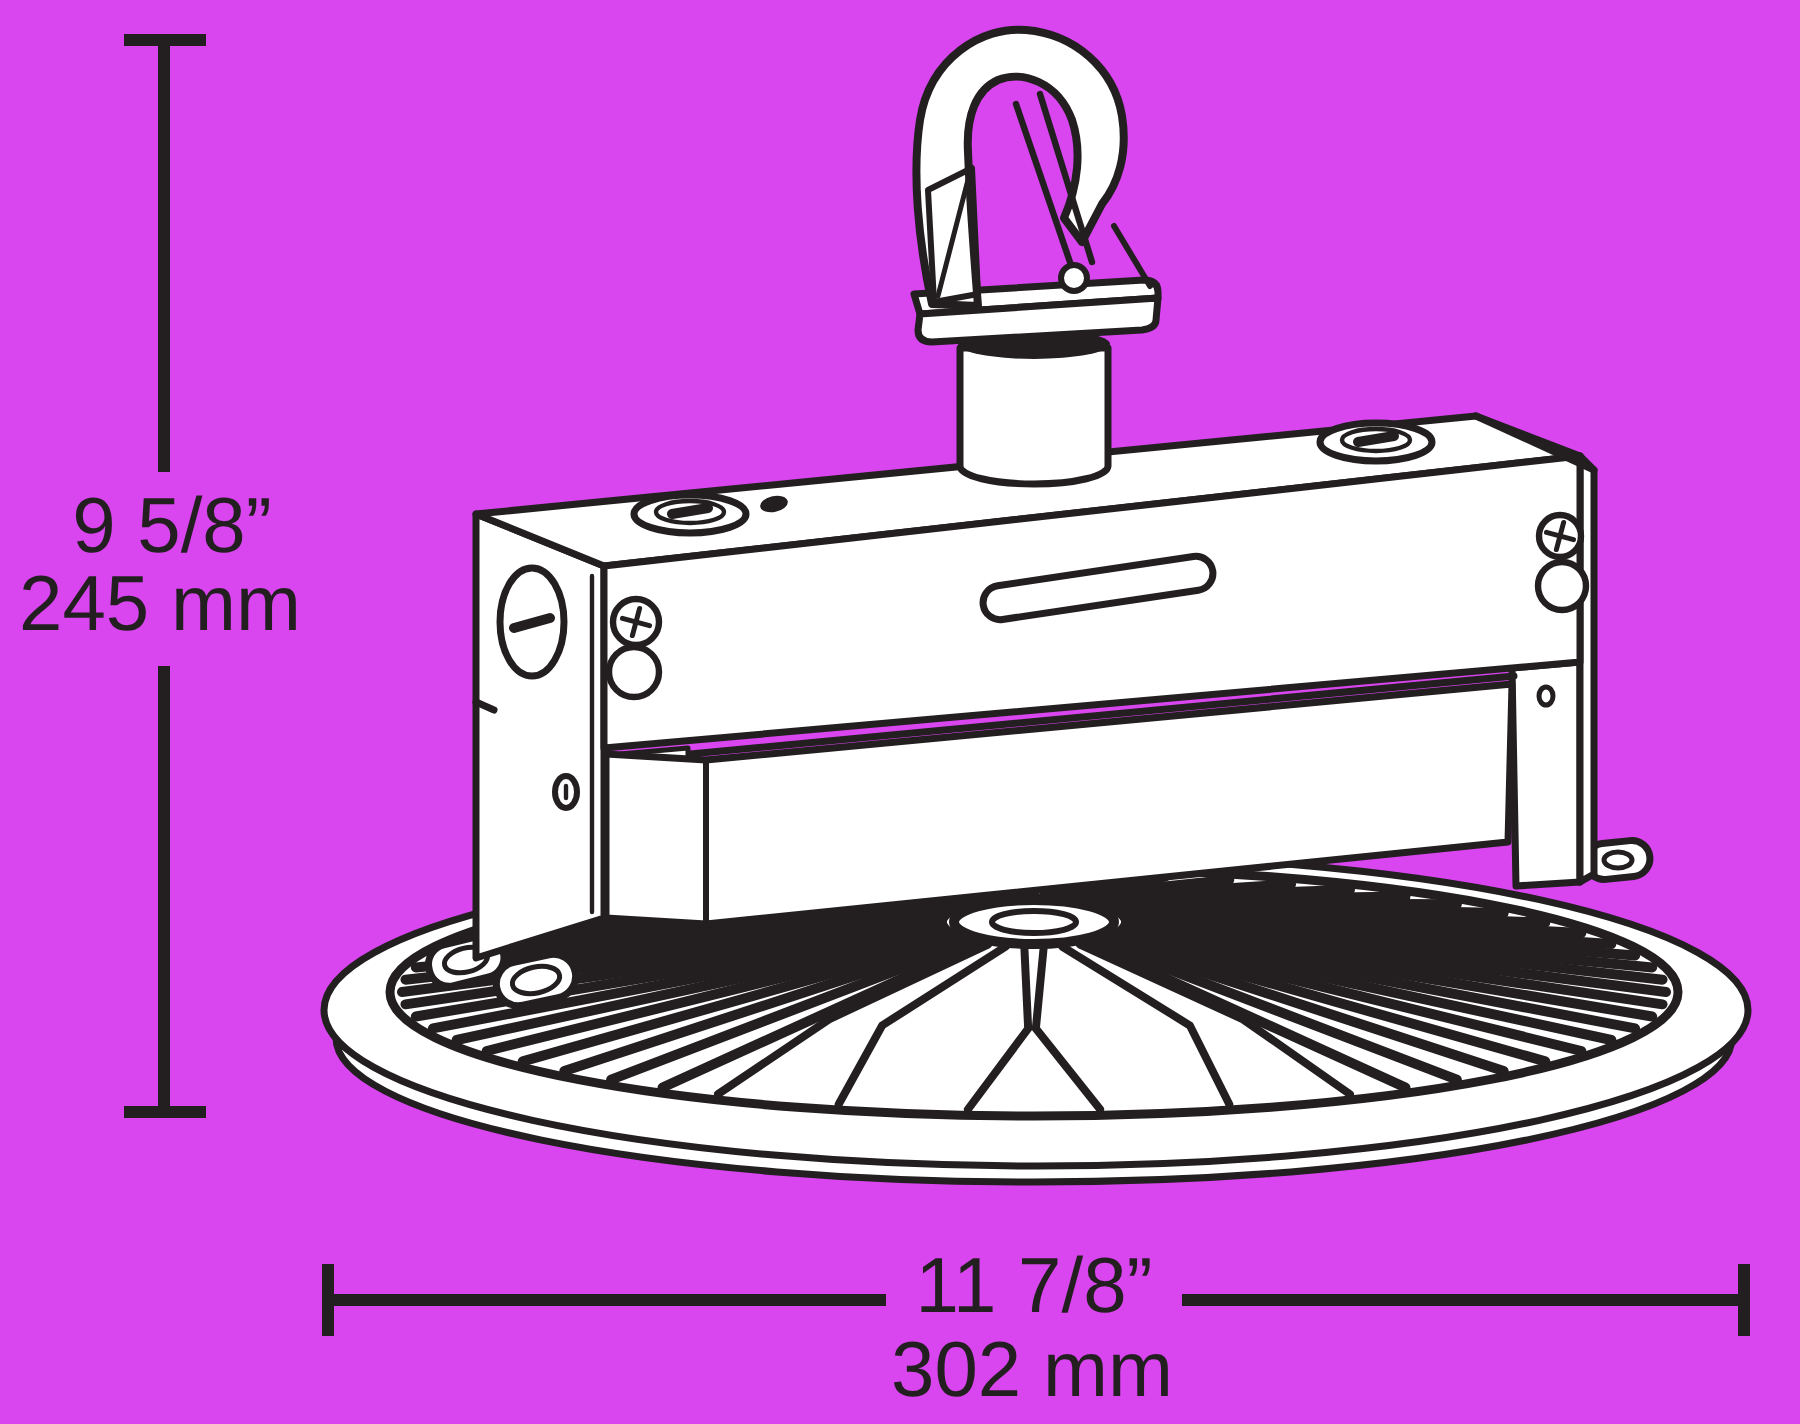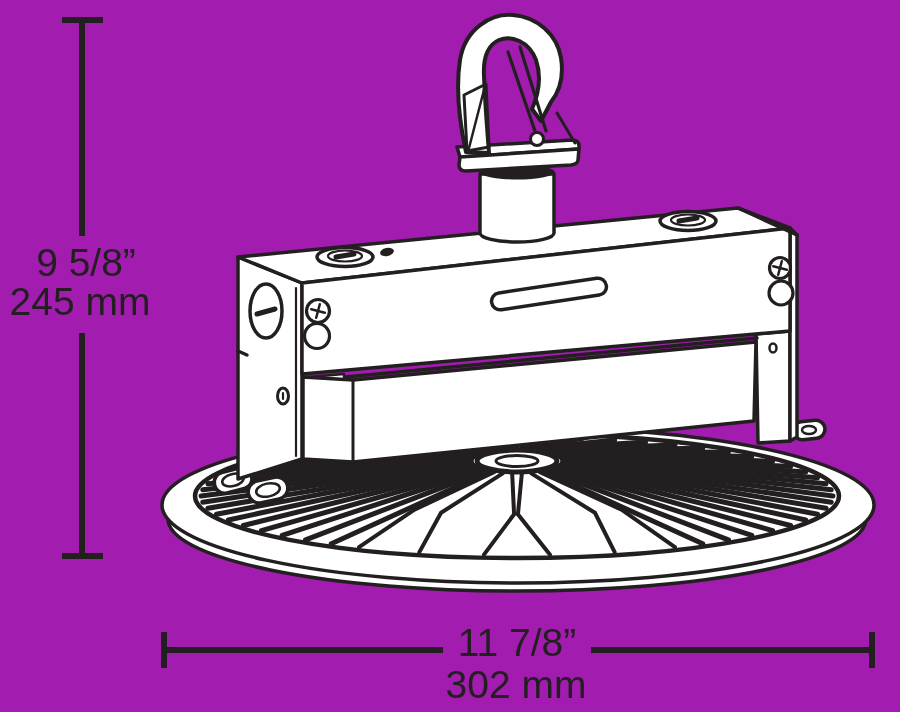--- a/index.html
+++ b/index.html
@@ -1,16 +1,16 @@
 <!DOCTYPE html>
 <html><head>
 <meta charset="utf-8">
 <style>
   html,body{margin:0;padding:0;background:#ffffff;}
-  .page{position:relative;width:900px;height:712px;background:#a21caf;overflow:hidden;}
+  .page{position:relative;width:900px;height:712px;background:#d946ef;overflow:hidden;}
   svg{display:block;}
   svg text{font-family:"Liberation Sans","DejaVu Sans",sans-serif;font-size:39px;fill:#231f20;}
   .ln{stroke:#231f20;fill:none;stroke-linecap:round;stroke-linejoin:round;}
   .wf{fill:#ffffff;}
   .bk{fill:#231f20;}
   .s2{stroke-width:2.2;} .s25{stroke-width:2.5;} .s3{stroke-width:3;}
   .s32{stroke-width:3.2;} .s35{stroke-width:3.5;} .s4{stroke-width:4;}
   .s45{stroke-width:4.5;} .s5{stroke-width:5;}
   .dim{stroke:#231f20;stroke-width:6;fill:none;stroke-linecap:butt;}
   #fins line,#fins polyline{stroke:#231f20;stroke-width:5;stroke-linecap:round;fill:none;}

